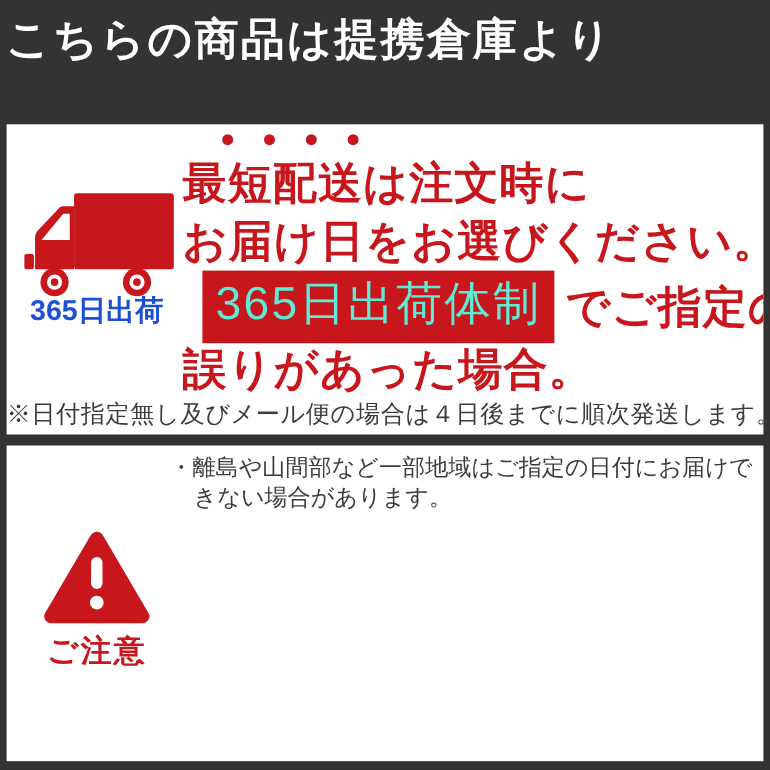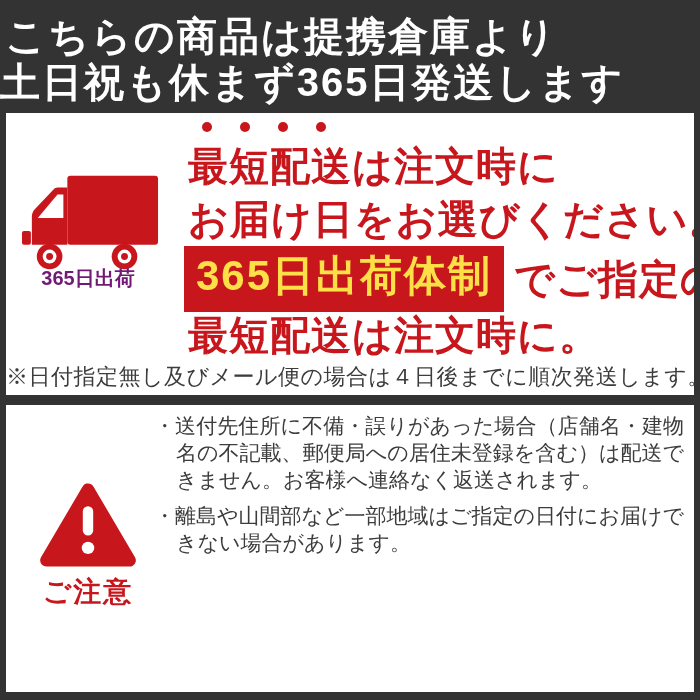--- a/index.html
+++ b/index.html
@@ -30,39 +30,39 @@
   .mid {
     position: absolute; left: 6px; top: 113px;
     width: 688px; height: 282px;
     background: #ffffff;
     overflow: hidden;
   }
   .truck-wrap { position: absolute; left: 16px; top: 60px; width: 138px; height: 100px; }
   .truck-label {
     position: absolute; left: 2px; top: 152px; width: 160px;
     text-align: center;
-    color: #701a75; font-weight: bold; font-size: 20px;
+    color: #1d4ed8; font-weight: bold; font-size: 26px;
     white-space: nowrap;
   }
   .dots { position: absolute; left: 196px; top: 9px; display: flex; gap: 28px; }
   .dot { width: 10px; height: 10px; border-radius: 50%; background: #c8161d; }
   .red-head {
-    position: absolute; left: 182px;
+    position: absolute; left: 160px;
     color: #c8161d; font-weight: bold; font-size: 40px;
     letter-spacing: 1px; white-space: nowrap;
   }
   .h1 { top: 26px; }
   .h2 { top: 79px; }
   .boxrow {
     position: absolute; left: 178px; top: 133px;
     display: flex; align-items: center; white-space: nowrap;
   }
   .hbox {
-    background: #c8161d; color: #fde047;
-    font-size: 42px; font-weight: bold;
+    background: #c8161d; color: #5eead4;
+    font-size: 42px; font-weight: normal;
     padding: 2px 12px 8px 12px; letter-spacing: 2px;
   }
   .hsuffix {
     color: #c8161d; font-size: 40px; font-weight: bold;
     margin-left: 10px; letter-spacing: 1px;
   }
   .h3 { top: 195px; }
   .note {
     position: absolute; left: 0; top: 249px; width: 100%;
     text-align: center;
@@ -90,21 +90,20 @@
     margin-bottom: 9px;
     padding-left: 22px; text-indent: -22px; 
     text-align: justify;
   }
 </style>
 </head>
 <body>
 
 <div class="banner">
   <div>こちらの商品は提携倉庫より</div>
-  <div>土日祝も休まず365日発送します</div>
 </div>
 
 <div class="mid">
 
   <div class="truck-wrap">
     <svg width="138" height="100" viewBox="0 0 140 100" xmlns="http://www.w3.org/2000/svg">
 
       <rect x="46" y="2" width="92" height="70" rx="3" fill="#c8161d"></rect>
 
       <path d="M36 14 L46 14 L46 72 L10 72 L10 44 Q10 39 13 36 L31 17 Q33 14 36 14 Z" fill="#c8161d"></path>
@@ -131,33 +130,32 @@
     <div class="dot"></div>
   </div>
 
   <div class="red-head h1">最短配送は注文時に</div>
   <div class="red-head h2">お届け日をお選びください。</div>
 
   <div class="boxrow">
     <span class="hbox">365日出荷体制</span>
     <span class="hsuffix">でご指定の</span>
   </div>
-  <div class="red-head h3">最短配送は注文時に。</div>
+  <div class="red-head h3">誤りがあった場合。</div>
 
   <div class="note">※日付指定無し及びメール便の場合は４日後までに順次発送します。</div>
 </div>
 
 <div class="bottom">
 
   <div class="tri-wrap">
     <svg width="104" height="92" viewBox="0 0 100 88" xmlns="http://www.w3.org/2000/svg">
       <path d="M50 10 L90 78 L10 78 Z" fill="#c8161d" stroke="#c8161d" stroke-width="12" stroke-linejoin="round"></path>
       <rect x="45" y="26" width="10" height="28" rx="5" fill="#ffffff"></rect>
       <circle cx="50" cy="66" r="6" fill="#ffffff"></circle>
     </svg>
   </div>
   <div class="caution-label">ご注意</div>
 
   <div class="bullets">
-    <div class="bullet"><span>・</span><span>送付先住所に不備・誤りがあった場合（店舗名・建物名の不記載、郵便局への居住未登録を含む）は配送できません。お客様へ連絡なく返送されます。</span></div>
     <div class="bullet"><span>・</span><span>離島や山間部など一部地域はご指定の日付にお届けできない場合があります。</span></div>
   </div>
 </div>
 
 </body></html>

